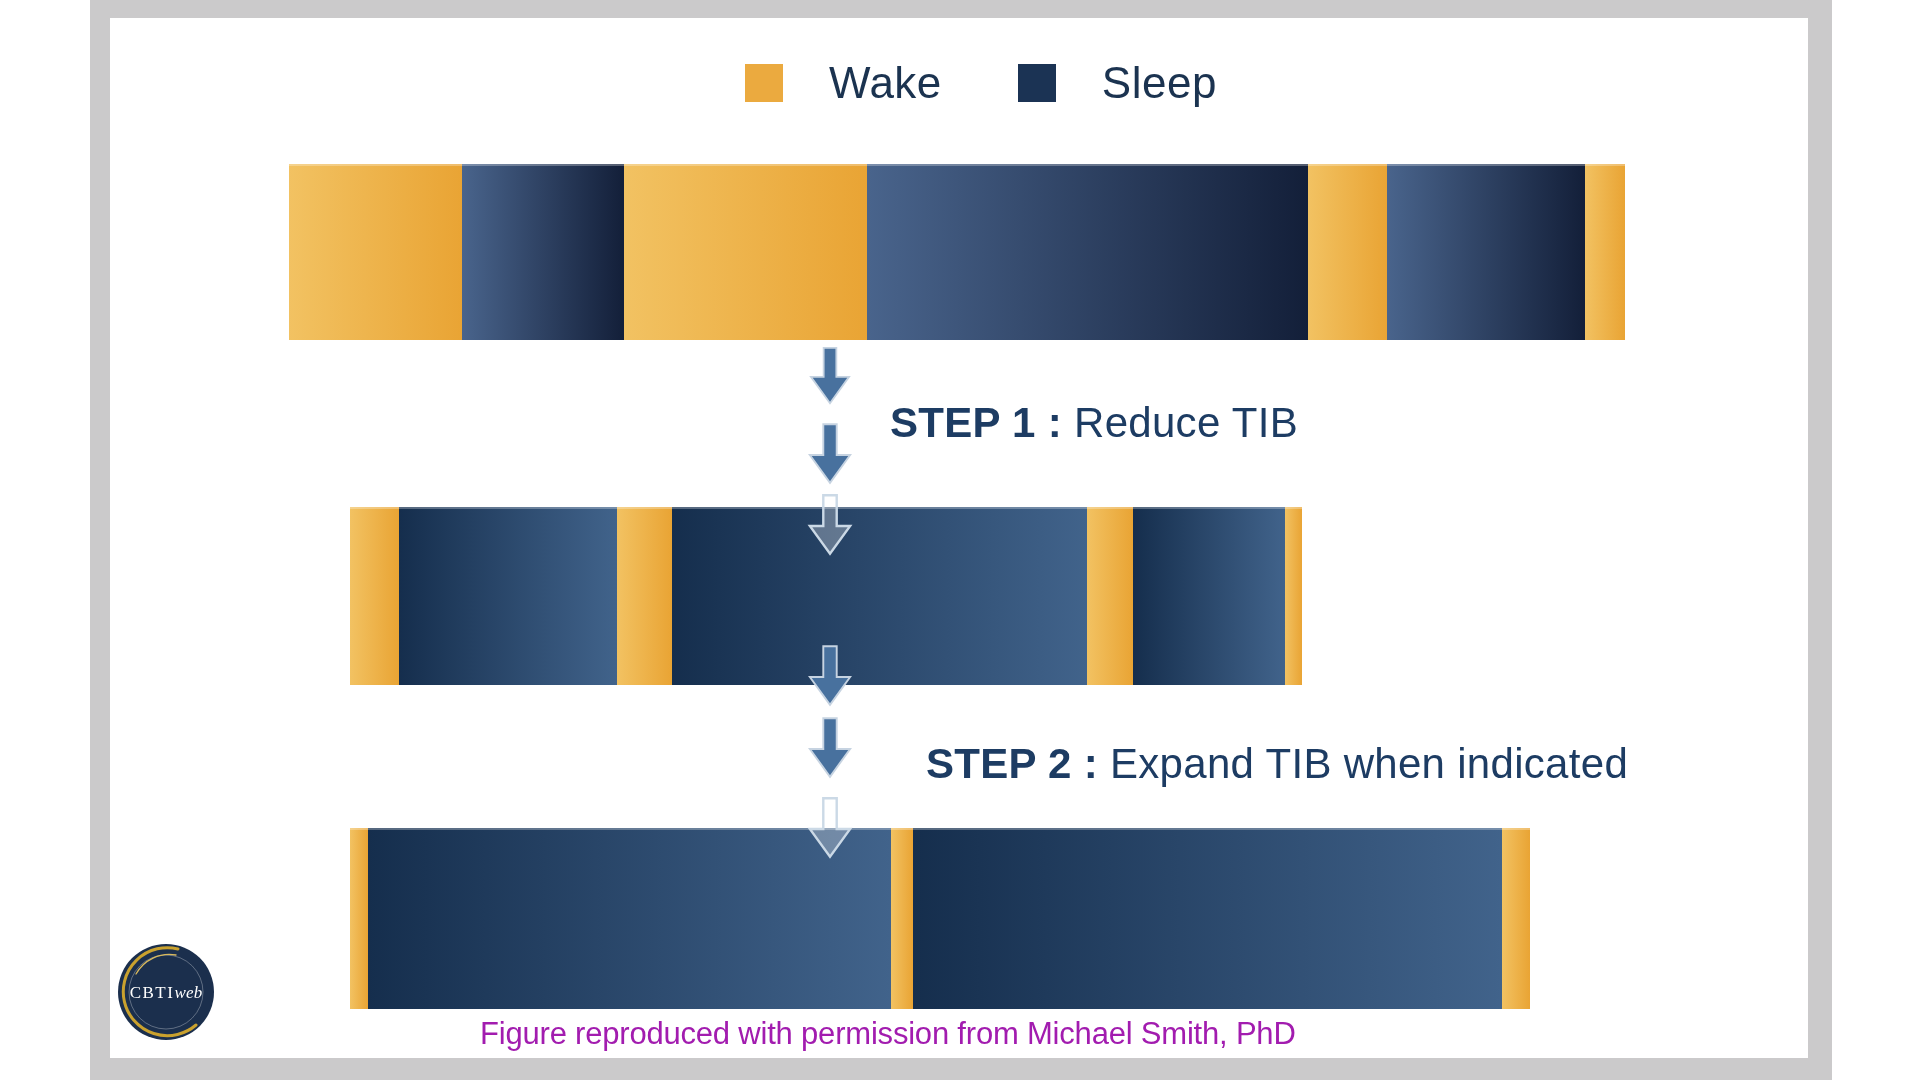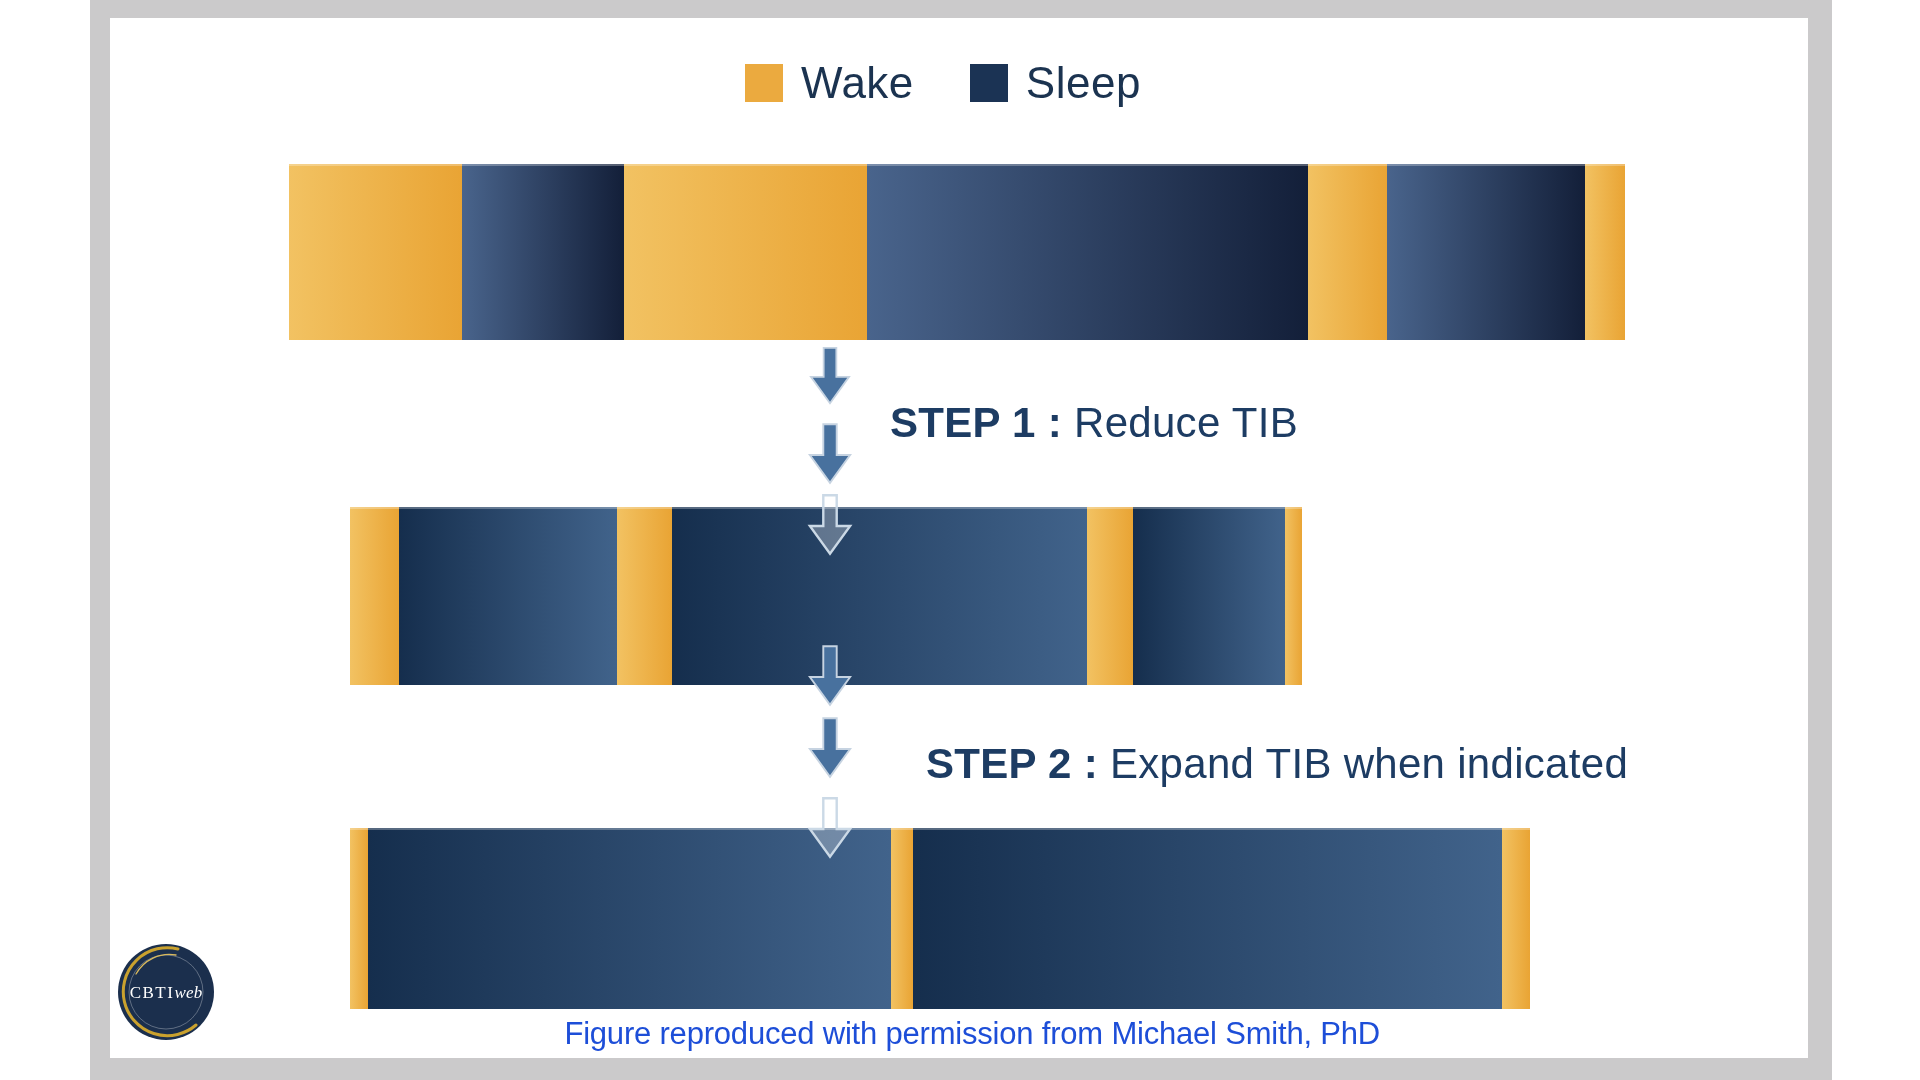--- a/index.html
+++ b/index.html
@@ -10,41 +10,41 @@
   #frame {
     position:absolute; left:90px; top:0; width:1742px; height:1080px;
     background:#CBCACB;
   }
   #panel {
     position:absolute; left:110px; top:18px; width:1698px; height:1040px;
     background:#ffffff;
   }
   
   #legend { position:absolute; left:745px; top:58px; height:50px; display:flex; align-items:center; gap:0; }
-  .legend-item { display:flex; align-items:center; }
+  .legend-item { display:flex; align-items:center;gap:28px; }
   .legend-swatch { width:38px; height:38px; display:inline-block; }
   .legend-label { font-size:44px; font-weight:500; color:#1B3350; margin-left:18px; letter-spacing:0.5px; }
-  #legend .legend-item + .legend-item { margin-left:56px; }
+  #legend .legend-item + .legend-item { margin-left:76px; }
   
   .bar { position:absolute; display:flex; flex-direction:row; overflow:hidden; }
   .seg { height:100%; box-shadow: inset 0 2px 0 rgba(255,255,255,0.28); }
   .seg.wake { background:linear-gradient(90deg,#F2C262 0%,#E9A434 100%); }
   .seg.sleep.ltd { background:linear-gradient(90deg,#49648C 0%,#131F39 100%); }
   .seg.sleep.dtl { background:linear-gradient(90deg,#152E4D 0%,#41638B 100%); }
   
   .arrow { position:absolute; }
   .arrow polygon.filled { fill:#48719E; stroke:#C6D3E1; stroke-width:2; }
   .arrow polygon.outline { fill:rgba(255,255,255,0.28); stroke:#CBD9E6; stroke-width:2.5; }
   
   .step-label { position:absolute; font-size:42px; color:#1D3C63; white-space:nowrap; letter-spacing:0.3px; }
   .step-prefix { font-weight:700; }
   
   #caption {
-    position:absolute; left:480px; top:1016px; width:900px; text-align:right;
-    font-size:31px; color:#1d4ed8; letter-spacing:-0.2px;
+    position:absolute; left:480px; top:1016px; width:900px; text-align:left;
+    font-size:31px; color:#a21caf; letter-spacing:-0.2px;
   }
   
   #logo { position:absolute; left:116px; top:942px; width:100px; height:100px; }
   #logo .logo-serif { font-family:"Liberation Serif", serif; font-size:17px; letter-spacing:1.5px; fill:#ffffff; }
   #logo .logo-italic { font-family:"Liberation Serif", serif; font-style:italic; font-size:17px; fill:#ffffff; letter-spacing:0.2px; }
 </style>
 </head>
 <body>
 
 <div id="canvas">

